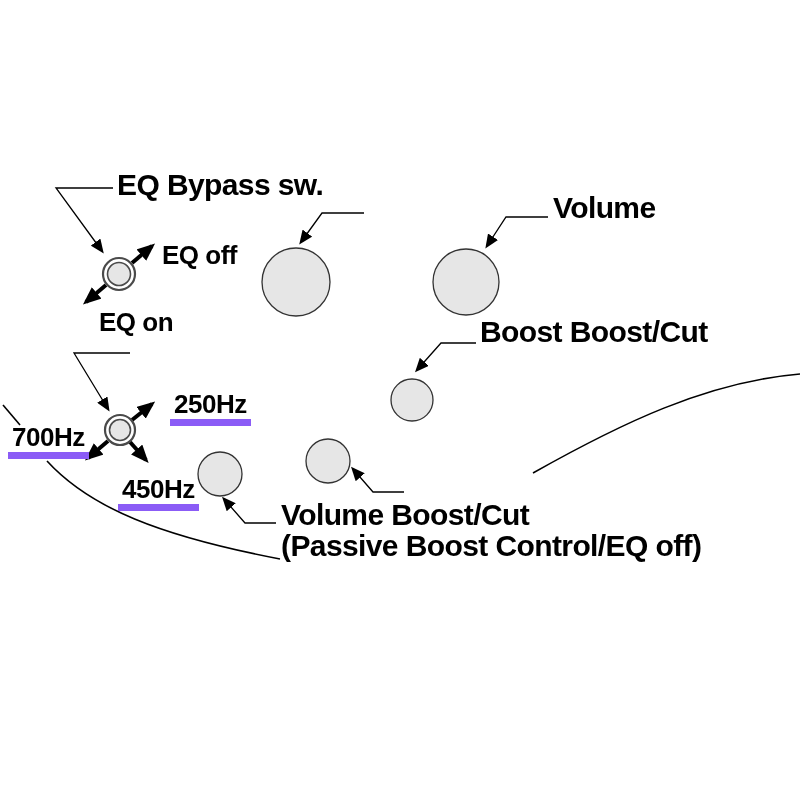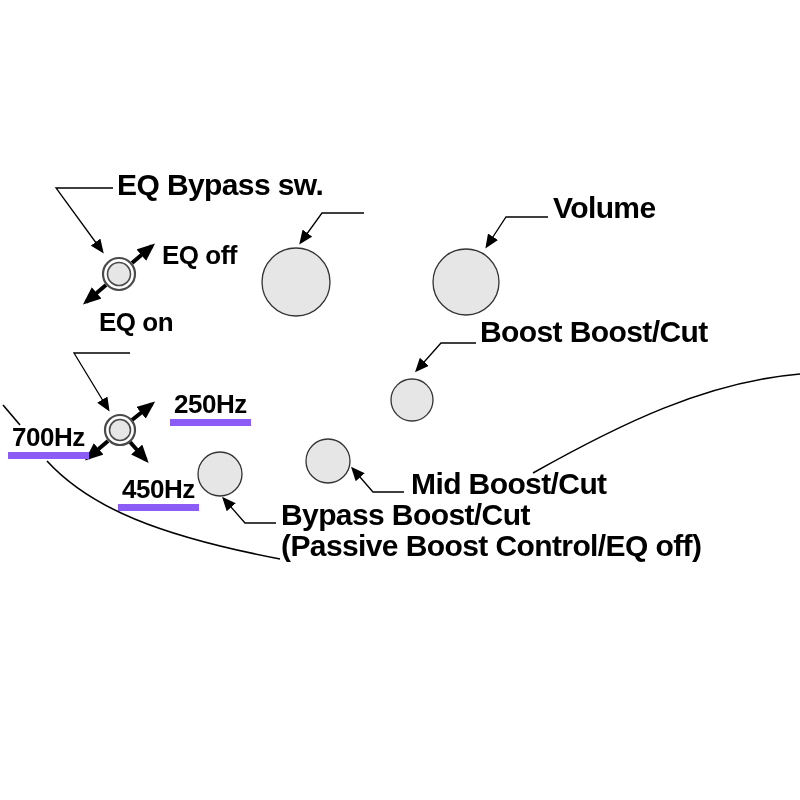--- a/index.html
+++ b/index.html
@@ -82,17 +82,16 @@
   <div class="lbl small" style="left:99px;  top:309px;">EQ on</div>
 
   <div class="lbl big" style="left:553px; top:193px;">Volume</div>
 
   <div class="lbl big" style="left:480px; top:317px;">Boost Boost/Cut</div>
 
   <div class="lbl small underl" style="left:174px; top:391px;">250Hz</div>
   <div class="lbl small underl" style="left:12px;  top:424px;">700Hz</div>
   <div class="lbl small underl" style="left:122px; top:476px;">450Hz</div>
 
-  <div class="lbl big" style="left:411px; top:469px;">Mid Boost/Cut</div>
-  <div class="lbl big" style="left:281px; top:500px;">Bypass Boost/Cut</div>
+  <div class="lbl big" style="left:281px; top:500px;">Volume Boost/Cut</div>
   <div class="lbl big" style="left:281px; top:531px;">(Passive Boost Control/EQ off)</div>
 
 </div>
 
 </body></html>

